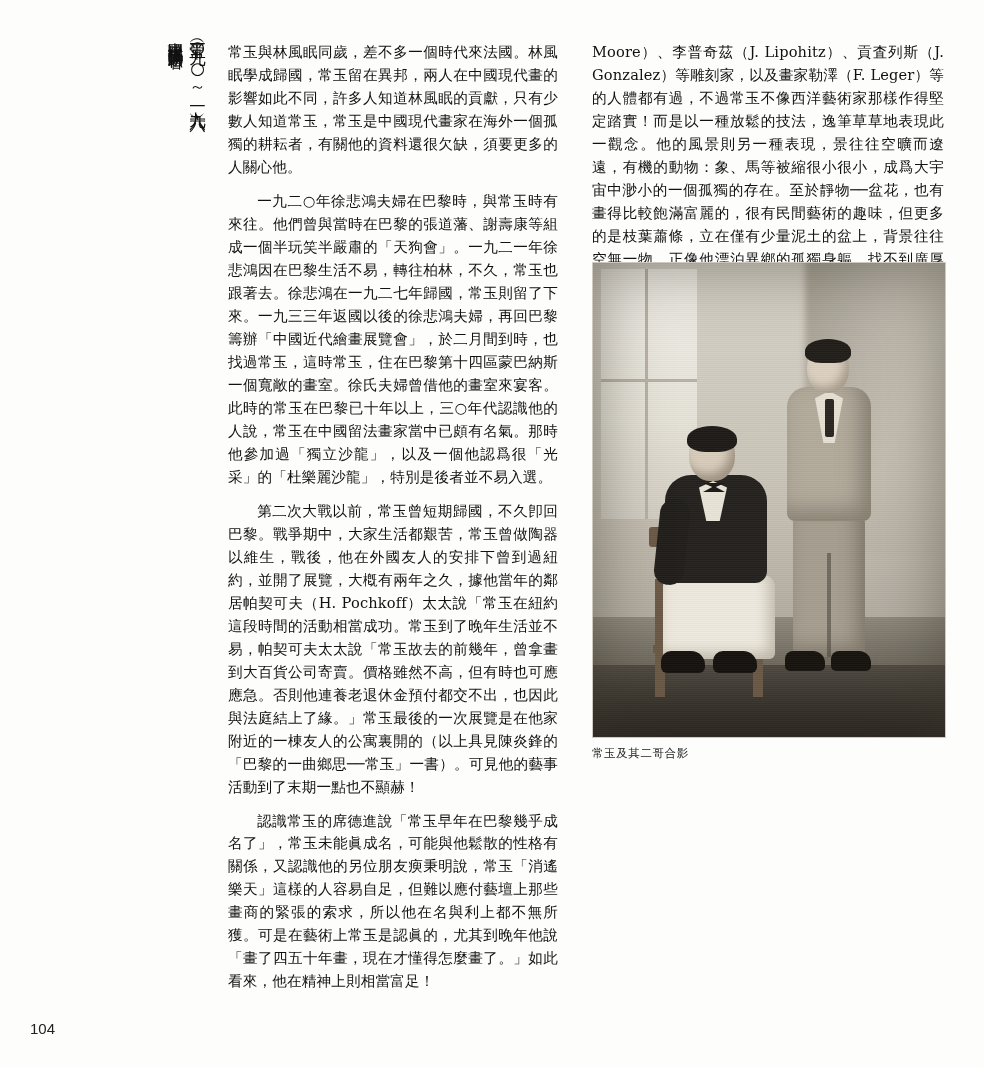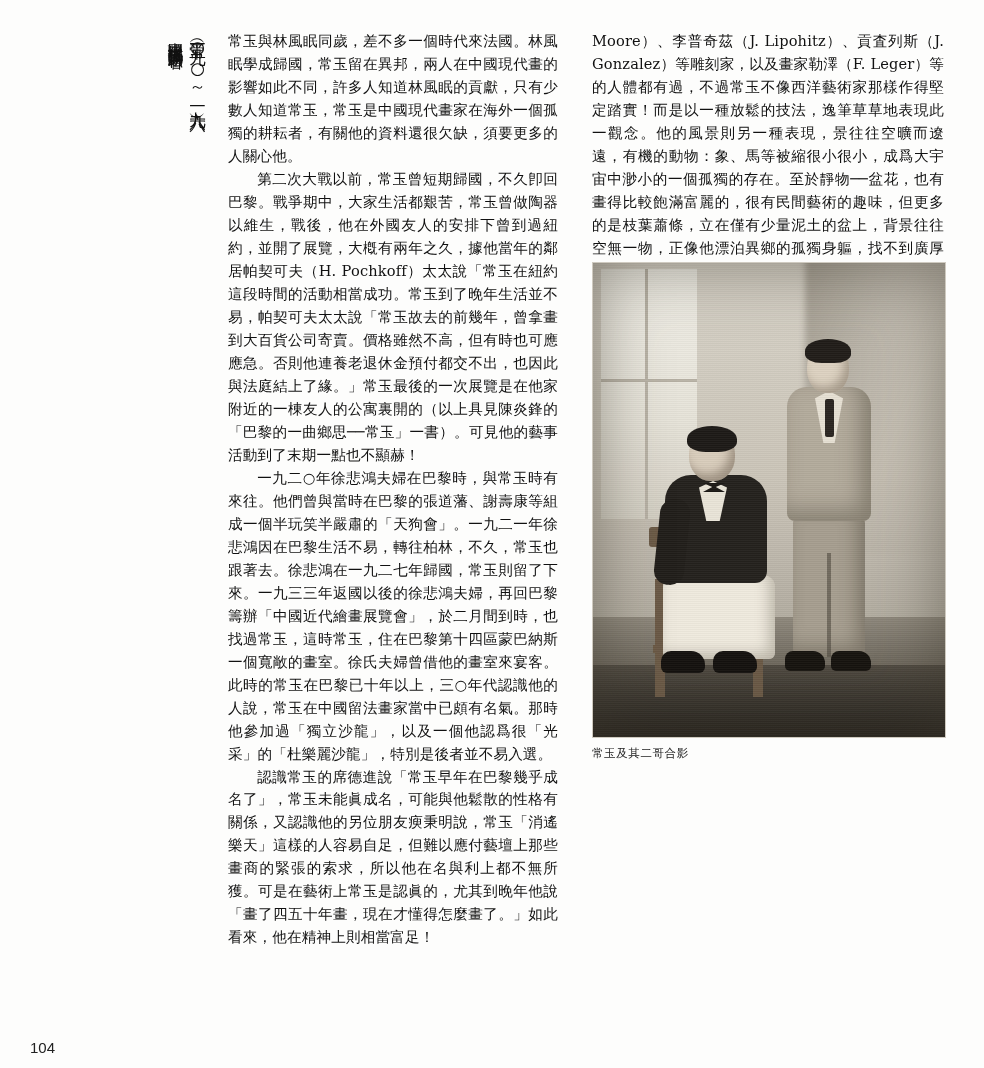--- a/index.html
+++ b/index.html
@@ -62,21 +62,21 @@
   }
   .col-right {
     top: 30px;
     left: 592px;
     width: 352px;
   }
   .para {
     font-size: 14.6px;
     line-height: 1.575;
     letter-spacing: 0.15px;
-    margin: 0 0 0px 0;
+    margin: 11px 0 0px 0;
     text-align: justify;
     text-justify: inter-character;
   }
   .para.indent {
     text-indent: 2em;
   }
 
   
   .photo-wrap {
     position: absolute;
@@ -369,40 +369,40 @@
     font-family: "DejaVu Serif", "Liberation Serif", serif;
     font-size: 11.5px;
     letter-spacing: .6px;
     color: #222;
   }
 
   
   .page-number {
     position: absolute;
     left: 30px;
-    bottom: 12px;
+    bottom: 31px;
     font-family: "Liberation Sans", sans-serif;
     font-size: 15px;
     color: #222;
   }
 </style>
 </head>
 <body>
 
 <div class="page">
 
   <div class="vertical-title">
     <div class="vtitle-line main">常玉（一九○○～一九六六）</div>
     <div class="vtitle-line">中國現代畫孤獨的耕耘者</div>
   </div>
 
   <div class="col col-left">
     <p class="para">常玉與林風眠同歲，差不多一個時代來法國。林風眠學成歸國，常玉留在異邦，兩人在中國現代畫的影響如此不同，許多人知道林風眠的貢獻，只有少數人知道常玉，常玉是中國現代畫家在海外一個孤獨的耕耘者，有關他的資料還很欠缺，須要更多的人關心他。</p>
+    <p class="para indent">一九二○年徐悲鴻夫婦在巴黎時，與常玉時有來往。他們曾與當時在巴黎的張道藩、謝壽康等組成一個半玩笑半嚴肅的「天狗會」。一九二一年徐悲鴻因在巴黎生活不易，轉往柏林，不久，常玉也跟著去。徐悲鴻在一九二七年歸國，常玉則留了下來。一九三三年返國以後的徐悲鴻夫婦，再回巴黎籌辦「中國近代繪畫展覽會」，於二月間到時，也找過常玉，這時常玉，住在巴黎第十四區蒙巴納斯一個寬敞的畫室。徐氏夫婦曾借他的畫室來宴客。此時的常玉在巴黎已十年以上，三○年代認識他的人說，常玉在中國留法畫家當中已頗有名氣。那時他參加過「獨立沙龍」，以及一個他認爲很「光采」的「杜樂麗沙龍」，特別是後者並不易入選。</p>
     <p class="para indent">第二次大戰以前，常玉曾短期歸國，不久卽回巴黎。戰爭期中，大家生活都艱苦，常玉曾做陶器以維生，戰後，他在外國友人的安排下曾到過紐約，並開了展覽，大槪有兩年之久，據他當年的鄰居帕契可夫（H. Pochkoff）太太說「常玉在紐約這段時間的活動相當成功。常玉到了晚年生活並不易，帕契可夫太太說「常玉故去的前幾年，曾拿畫到大百貨公司寄賣。價格雖然不高，但有時也可應應急。否則他連養老退休金預付都交不出，也因此與法庭結上了緣。」常玉最後的一次展覽是在他家附近的一棟友人的公寓裏開的（以上具見陳炎鋒的「巴黎的一曲鄉思──常玉」一書）。可見他的藝事活動到了末期一點也不顯赫！</p>
-    <p class="para indent">一九二○年徐悲鴻夫婦在巴黎時，與常玉時有來往。他們曾與當時在巴黎的張道藩、謝壽康等組成一個半玩笑半嚴肅的「天狗會」。一九二一年徐悲鴻因在巴黎生活不易，轉往柏林，不久，常玉也跟著去。徐悲鴻在一九二七年歸國，常玉則留了下來。一九三三年返國以後的徐悲鴻夫婦，再回巴黎籌辦「中國近代繪畫展覽會」，於二月間到時，也找過常玉，這時常玉，住在巴黎第十四區蒙巴納斯一個寬敞的畫室。徐氏夫婦曾借他的畫室來宴客。此時的常玉在巴黎已十年以上，三○年代認識他的人說，常玉在中國留法畫家當中已頗有名氣。那時他參加過「獨立沙龍」，以及一個他認爲很「光采」的「杜樂麗沙龍」，特別是後者並不易入選。</p>
     <p class="para indent">認識常玉的席德進說「常玉早年在巴黎幾乎成名了」，常玉未能眞成名，可能與他鬆散的性格有關係，又認識他的另位朋友瘐秉明說，常玉「消遙樂天」這樣的人容易自足，但難以應付藝壇上那些畫商的緊張的索求，所以他在名與利上都不無所獲。可是在藝術上常玉是認眞的，尤其到晚年他說「畫了四五十年畫，現在才懂得怎麼畫了。」如此看來，他在精神上則相當富足！</p>
 
   </div>
 
   <div class="col col-right">
     <p class="para">Moore）、李普奇茲（J. Lipohitz）、貢査列斯（J. Gonzalez）等雕刻家，以及畫家勒澤（F. Leger）等的人體都有過，不過常玉不像西洋藝術家那樣作得堅定踏實！而是以一種放鬆的技法，逸筆草草地表現此一觀念。他的風景則另一種表現，景往往空曠而遼遠，有機的動物：象、馬等被縮很小很小，成爲大宇宙中渺小的一個孤獨的存在。至於靜物──盆花，也有畫得比較飽滿富麗的，很有民間藝術的趣味，但更多的是枝葉蕭條，立在僅有少量泥土的盆上，背景往往空無一物，正像他漂泊異鄉的孤獨身軀，找不到廣厚故地的滋養。</p>
   </div>
 
   <div class="photo-wrap">
     <div class="photo">

